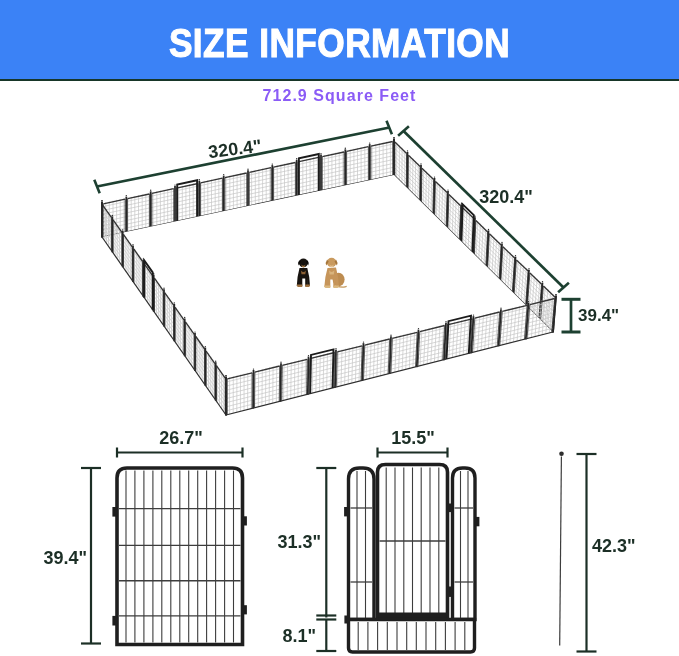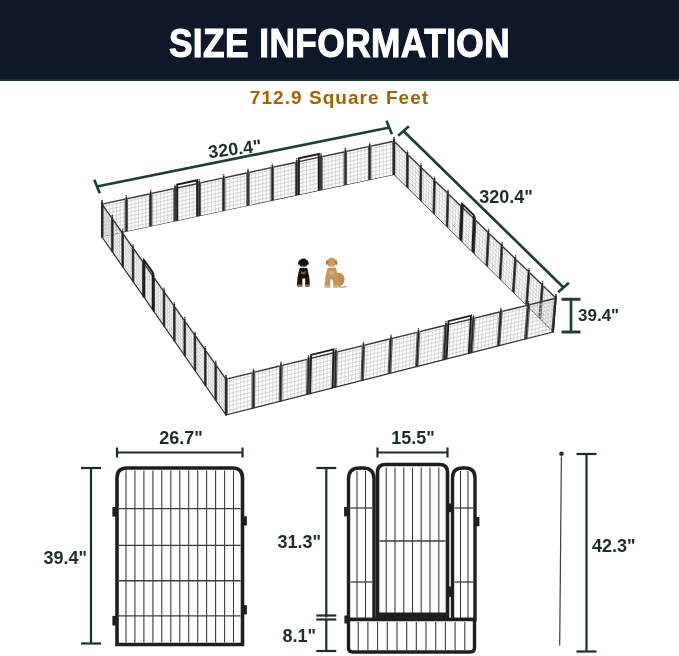--- a/index.html
+++ b/index.html
@@ -1,23 +1,23 @@
 <!DOCTYPE html>
 <html><head>
 <meta charset="utf-8">
 <style>
 html,body{margin:0;padding:0;background:#fff;}
 body{width:679px;height:656px;overflow:hidden;position:relative;
 font-family:"Liberation Sans",sans-serif;}
-.banner{position:absolute;left:0;top:0;width:679px;height:81px;background:#0f172a;
+.banner{position:absolute;left:0;top:0;width:679px;height:81px;background:#3b82f6;
 border-bottom:2px solid #173628;box-sizing:border-box;}
 .banner h1{margin:0;text-align:center;color:#fff;font-size:41.5px;font-weight:bold;-webkit-text-stroke:1.1px #fff;
 letter-spacing:0.5px;line-height:86px;transform:scaleX(0.85);transform-origin:50% 50%;}
 .subtitle{position:absolute;left:0;top:87px;width:679px;text-align:center;
-color:#a16207;font-size:19px;font-weight:bold;letter-spacing:1.05px;}
+color:#8b5cf6;font-size:16px;font-weight:bold;letter-spacing:1.05px;}
 </style>
 </head>
 <body>
 
 <div class="banner">
     <h1>SIZE INFORMATION</h1>
   </div>
 
 <div class="subtitle">712.9 Square Feet</div>
 <svg width="679" height="656" viewBox="0 0 679 656" xmlns="http://www.w3.org/2000/svg" style="position:absolute;left:0;top:0;" font-family="Liberation Sans, sans-serif">

